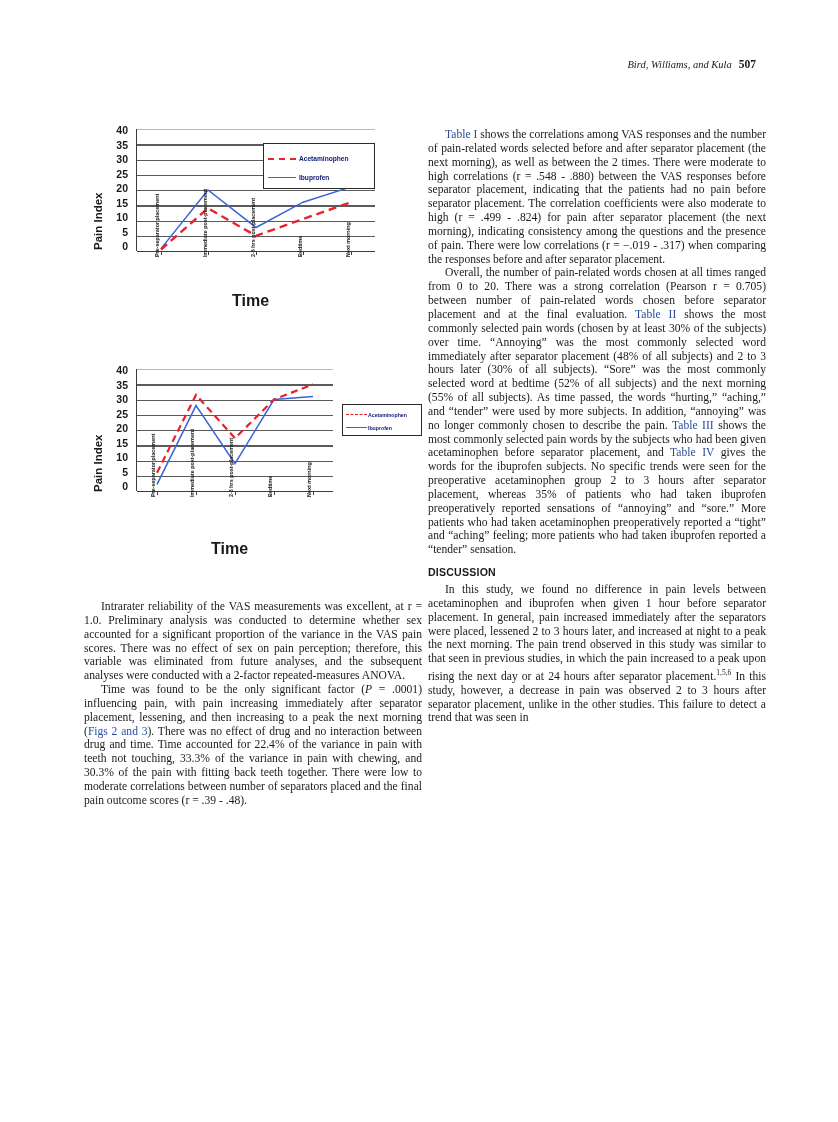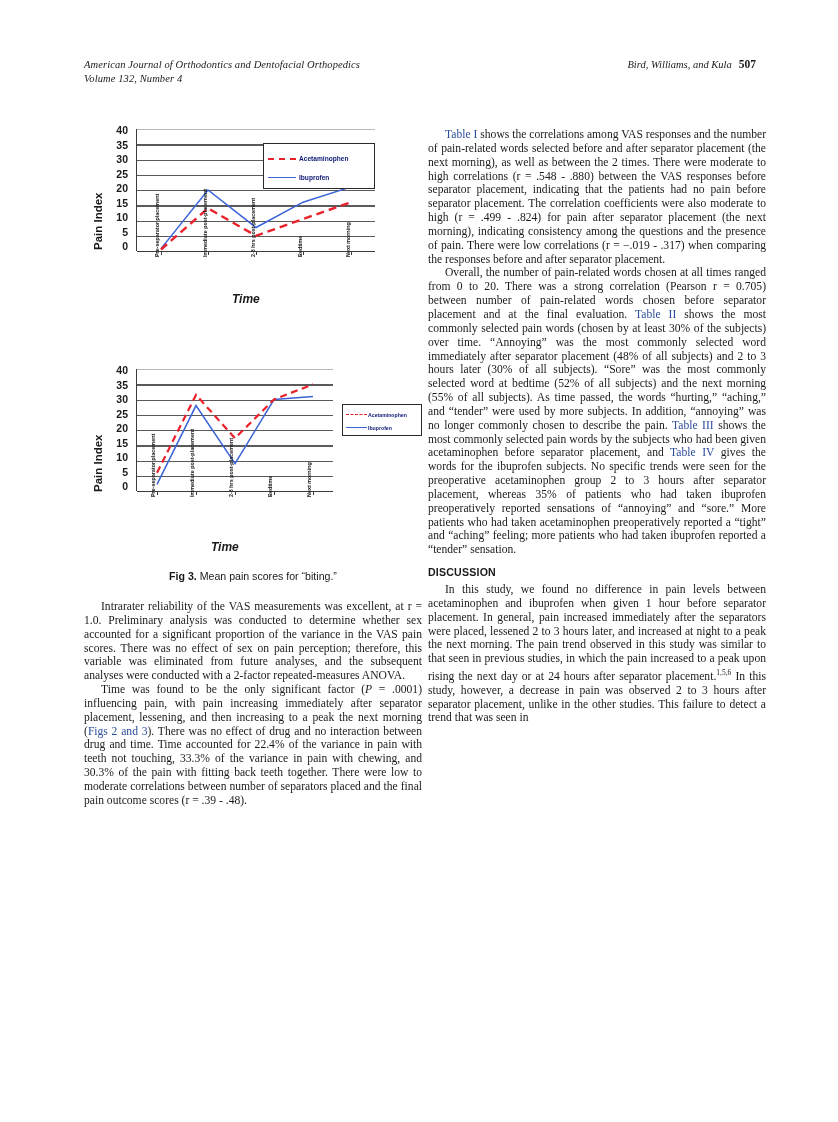--- a/index.html
+++ b/index.html
@@ -43,21 +43,21 @@
   .figcap b { font-weight:bold; }
 
   .chartbox { position:relative; width:338px; }
   .chart2 { height:184px; }
   .chart3 { height:196px; }
 
   .ylab { position:absolute; font-family:"Liberation Sans", sans-serif;
           font-weight:bold; font-size:11.5px;
           transform:rotate(-90deg); transform-origin:left top; white-space:nowrap; }
   .xlab { position:absolute; font-family:"Liberation Sans", sans-serif;
-          font-weight:bold; font-size:12px;font-style:italic; }
+          font-weight:bold; font-size:16px; }
   .ytick { position:absolute; font-family:"Liberation Sans", sans-serif;
            font-weight:bold; font-size:10.5px; text-align:right; width:22px; }
   .xtick { position:absolute; font-family:"Liberation Sans", sans-serif;
            font-weight:bold; font-size:5.4px; line-height:6.2px;
            transform:rotate(-90deg); transform-origin:left top;
            white-space:pre-line; text-align:left; }
   .plot { position:absolute; border-left:1.4px solid #3c3c3c; box-sizing:border-box; }
   .gridline { position:absolute; left:0; height:1.3px; background:#5a5a5a; }
   .gridline.top { background:#b8b8b8; }
   .axisline { position:absolute; left:0; height:1.4px; background:#3c3c3c; }
@@ -71,21 +71,20 @@
                  color:#16207a; white-space:nowrap; }
   .dashline { height:0; border-top-style:dashed; }
   .solidline { height:0; border-top-style:solid; }
 </style>
 </head>
 <body>
 
 <div class="page">
 
   <div class="runhead">
-    <div class="left"><span>American Journal of Orthodontics and Dentofacial Orthopedics</span><br><span>Volume 132, Number 4</span></div>
     <div class="right"><span class="names">Bird, Williams, and Kula</span><span class="pageno">507</span></div>
   </div>
 
   <div class="figure fig2">
     <div class="chartbox chart2">
 
       <div class="ylab" style="left:8px; top:126px;">Pain Index</div>
 
       <div class="ytick" style="left:22px; top:0px;">40</div>
       <div class="ytick" style="left:22px; top:14.5px;">35</div>
@@ -204,24 +203,20 @@
 
       <div class="xtick" style="left:66px;  top:135px;">Pre-separator placement</div>
       <div class="xtick" style="left:105px; top:135px;">Immediate post-placement</div>
       <div class="xtick" style="left:144px; top:135px;">2-3 hrs post-placement</div>
       <div class="xtick" style="left:183px; top:135px;">Bedtime</div>
       <div class="xtick" style="left:222px; top:135px;">Next morning</div>
 
       <div class="xlab" style="left:127px; top:178px;">Time</div>
     </div>
 
-    <div class="figcap" style="margin-top:12px;">
-      <b>Fig 3.</b>
-      <span>Mean pain scores for “biting.”</span>
-    </div>
   </div>
 
   <div class="col col-left">
     <p>Intrarater reliability of the VAS measurements was excellent, at r = 1.0. Preliminary analysis was conducted to determine whether sex accounted for a significant proportion of the variance in the VAS pain scores. There was no effect of sex on pain perception; therefore, this variable was eliminated from future analyses, and the subsequent analyses were conducted with a 2-factor repeated-measures ANOVA.</p>
     <p><span>Time was found to be the only significant factor (</span><i class="ital">P</i><span> = .0001) influencing pain, with pain increasing immediately after separator placement, lessening, and then increasing to a peak the next morning (</span><span class="xref">Figs 2 and 3</span><span>). There was no effect of drug and no interaction between drug and time. Time accounted for 22.4% of the variance in pain with teeth not touching, 33.3% of the variance in pain with chewing, and 30.3% of the pain with fitting back teeth together. There were low to moderate correlations between number of separators placed and the final pain outcome scores (r = .39 - .48).</span></p>
   </div>
 
   <div class="col col-right">
     <p><span class="xref">Table I</span><span> shows the correlations among VAS responses and the number of pain-related words selected before and after separator placement (the next morning), as well as between the 2 times. There were moderate to high correlations (r = .548 - .880) between the VAS responses before separator placement, indicating that the patients had no pain before separator placement. The correlation coefficients were also moderate to high (r = .499 - .824) for pain after separator placement (the next morning), indicating consistency among the questions and the presence of pain. There were low correlations (r = −.019 - .317) when comparing the responses before and after separator placement.</span></p>
     <p><span>Overall, the number of pain-related words chosen at all times ranged from 0 to 20. There was a strong correlation (Pearson r = 0.705) between number of pain-related words chosen before separator placement and at the final evaluation. </span><span class="xref">Table II</span><span> shows the most commonly selected pain words (chosen by at least 30% of the subjects) over time. “Annoying” was the most commonly selected word immediately after separator placement (48% of all subjects) and 2 to 3 hours later (30% of all subjects). “Sore” was the most commonly selected word at bedtime (52% of all subjects) and the next morning (55% of all subjects). As time passed, the words “hurting,” “aching,” and “tender” were used by more subjects. In addition, “annoying” was no longer commonly chosen to describe the pain. </span><span class="xref">Table III</span><span> shows the most commonly selected pain words by the subjects who had been given acetaminophen before separator placement, and </span><span class="xref">Table IV</span><span> gives the words for the ibuprofen subjects. No specific trends were seen for the preoperative acetaminophen group 2 to 3 hours after separator placement, whereas 35% of patients who had taken ibuprofen preoperatively reported sensations of “annoying” and “sore.” More patients who had taken acetaminophen preoperatively reported a “tight” and “aching” feeling; more patients who had taken ibuprofen reported a “tender” sensation.</span></p>

